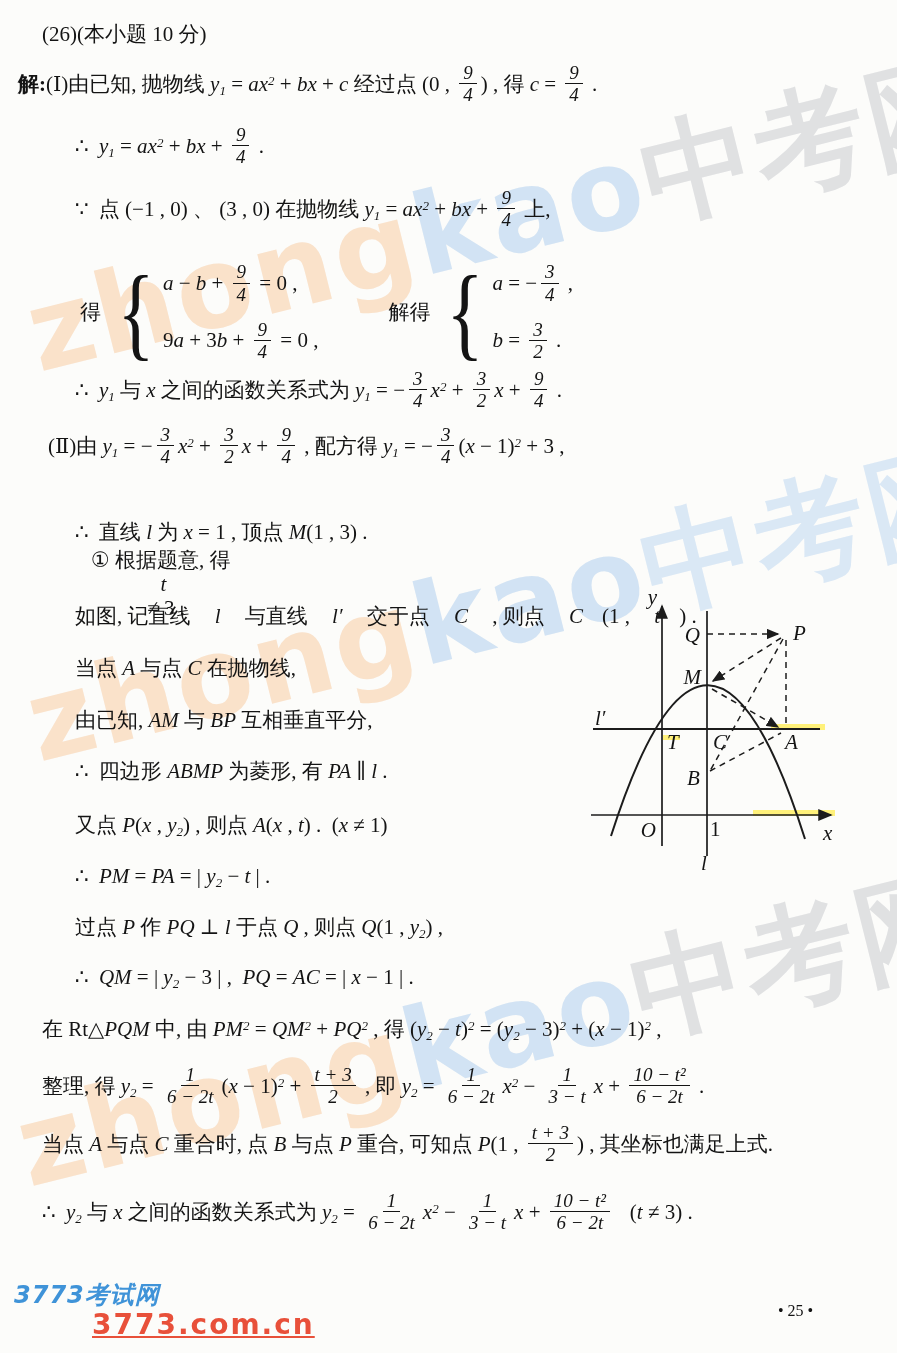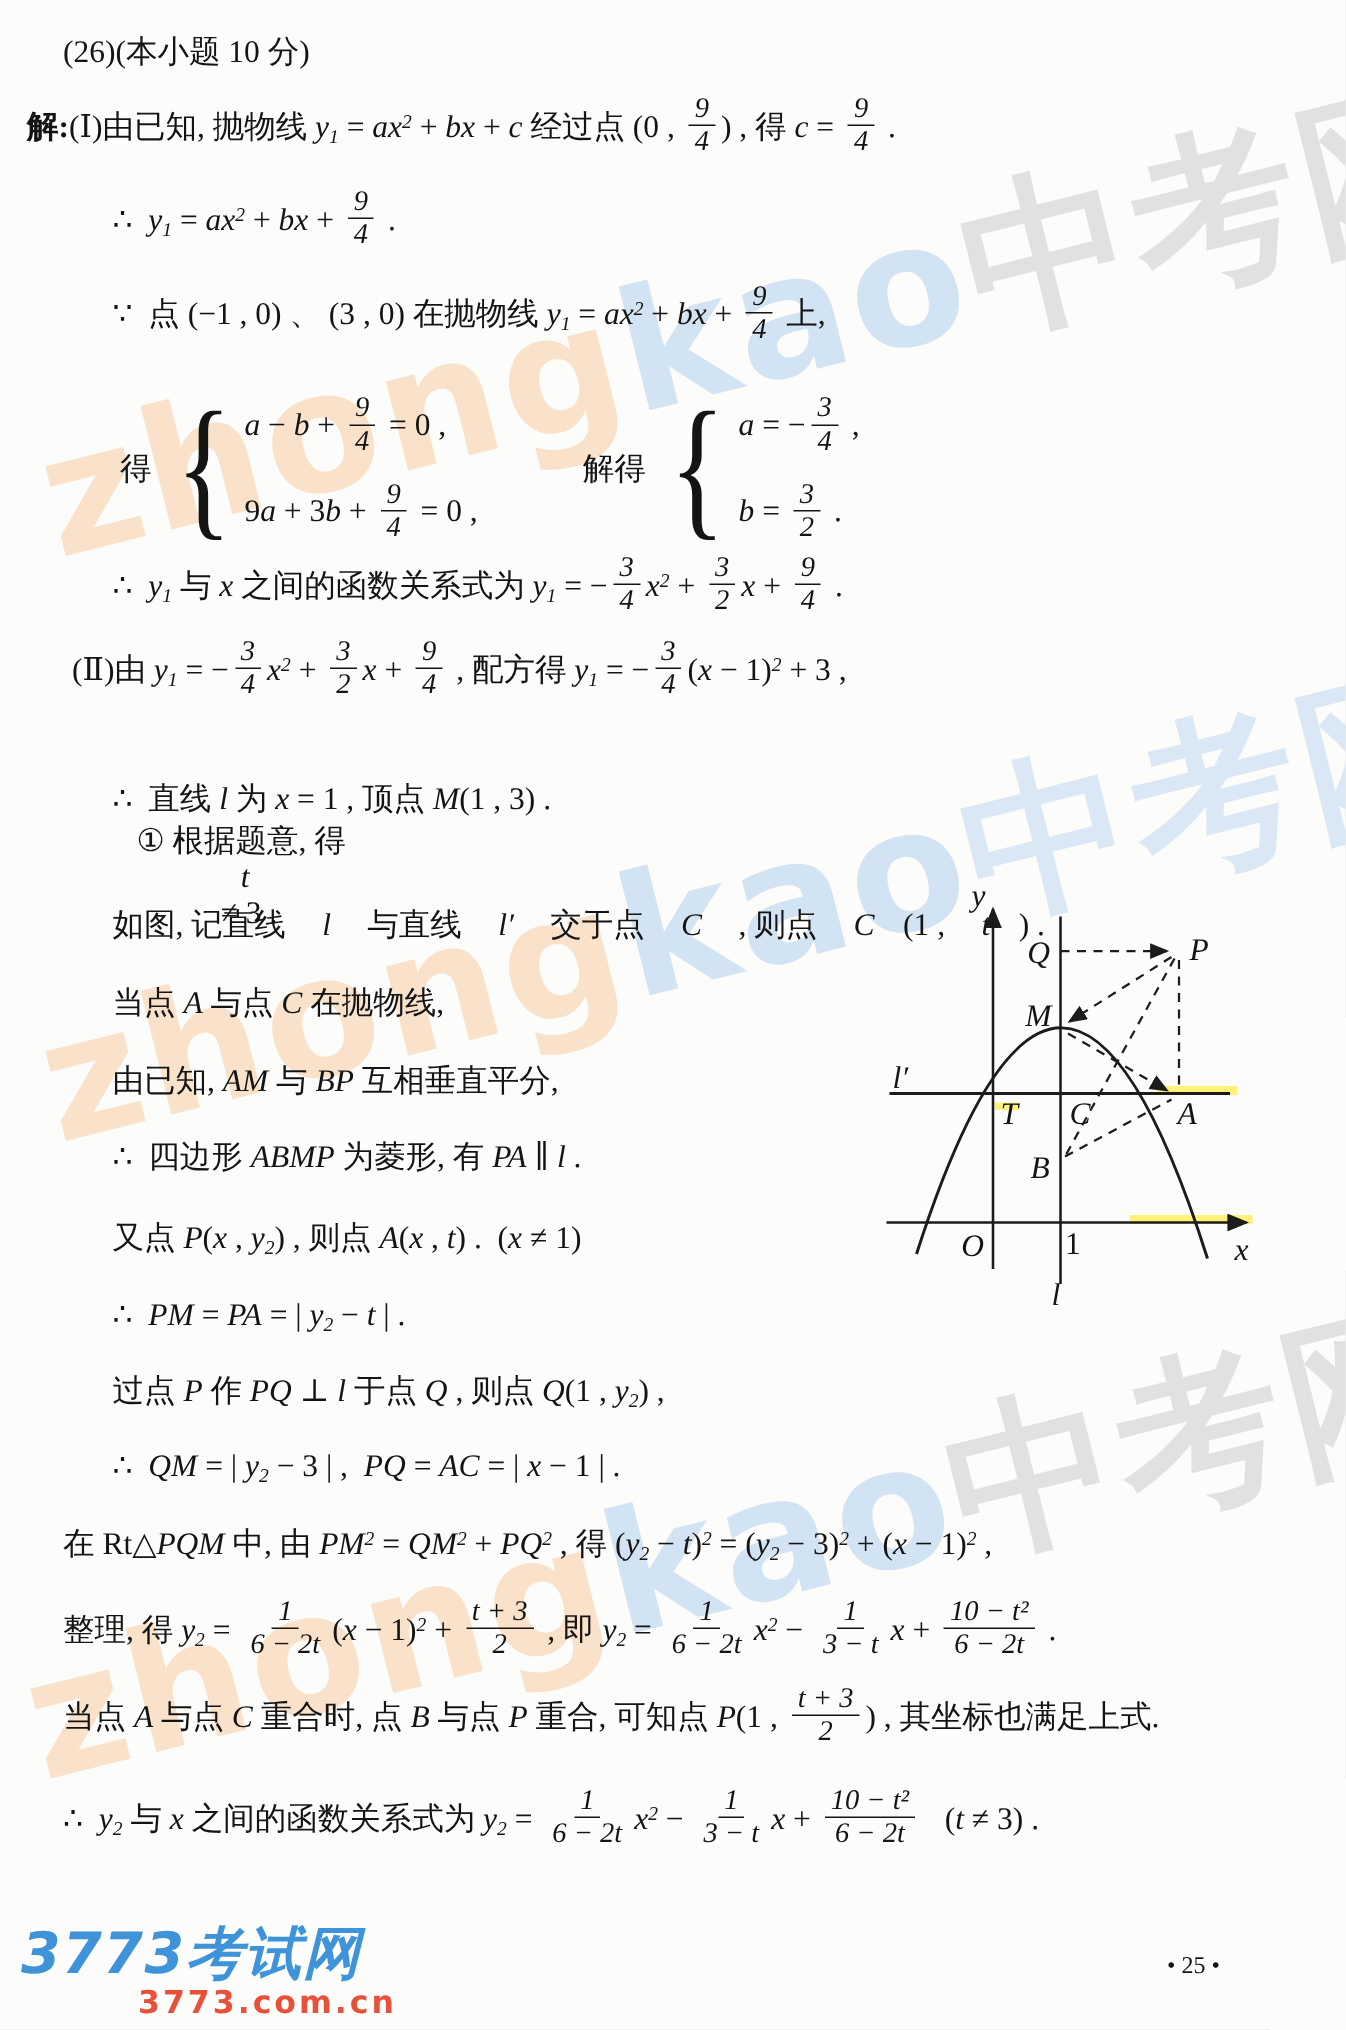--- a/index.html
+++ b/index.html
@@ -31,23 +31,23 @@
   .brace{font-size:104px;font-weight:300;line-height:0.9;margin-right:2px;
          transform:scaleX(.75);font-family:"Liberation Serif",serif;}
   .eqcol{display:flex;flex-direction:column;gap:14px;}
   .eq{display:flex;align-items:center;white-space:pre;}
   .sys .grp2{margin-left:70px;display:flex;align-items:center;}
   
   .figure{position:absolute;left:573px;top:588px;width:322px;height:300px;z-index:2;}
   
   .logo{position:absolute;left:14px;top:1283px;z-index:2;line-height:1;}
   .logo-main{font-family:"DejaVu Sans","Liberation Sans",sans-serif;font-weight:bold;
-             font-style:italic;font-size:38px;color:#3f93d8;letter-spacing:1px;}
+             font-style:italic;font-size:24px;color:#3f93d8;letter-spacing:1px;}
   .logo-url{font-family:"DejaVu Sans","Liberation Sans",sans-serif;font-weight:bold;
-            font-size:21px;color:#e8503a;letter-spacing:2px;margin:4px 0 0 78px;}
+            font-size:28px;color:#e8503a;letter-spacing:2px;margin:4px 0 0 78px;text-decoration:underline;}
   .pagenum{position:absolute;left:778px;top:1302px;font-size:16px;z-index:2;}
 </style>
 </head>
 <body>
 
 <div class="page">
 
   <div class="wm" style="left:30px;top:260px;"><span class="wm-lat-o">zhong</span><span class="wm-lat-b">kao</span><span class="wm-cjk-g">中考网</span></div>
   <div class="wm" style="left:30px;top:650px;"><span class="wm-lat-o">zhong</span><span class="wm-lat-b">kao</span><span class="wm-cjk-b">中考网</span></div>
   <div class="wm" style="left:20px;top:1075px;"><span class="wm-lat-o">zhong</span><span class="wm-lat-b">kao</span><span class="wm-cjk-g">中考网</span></div>

